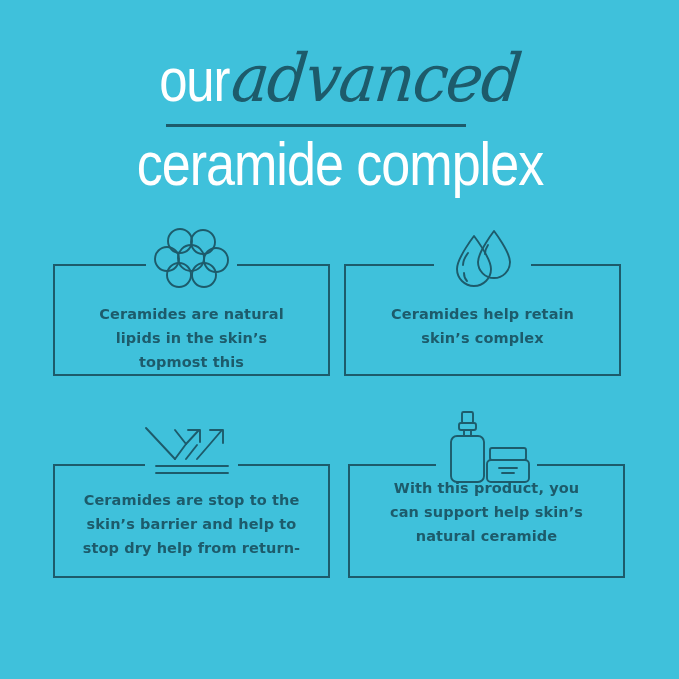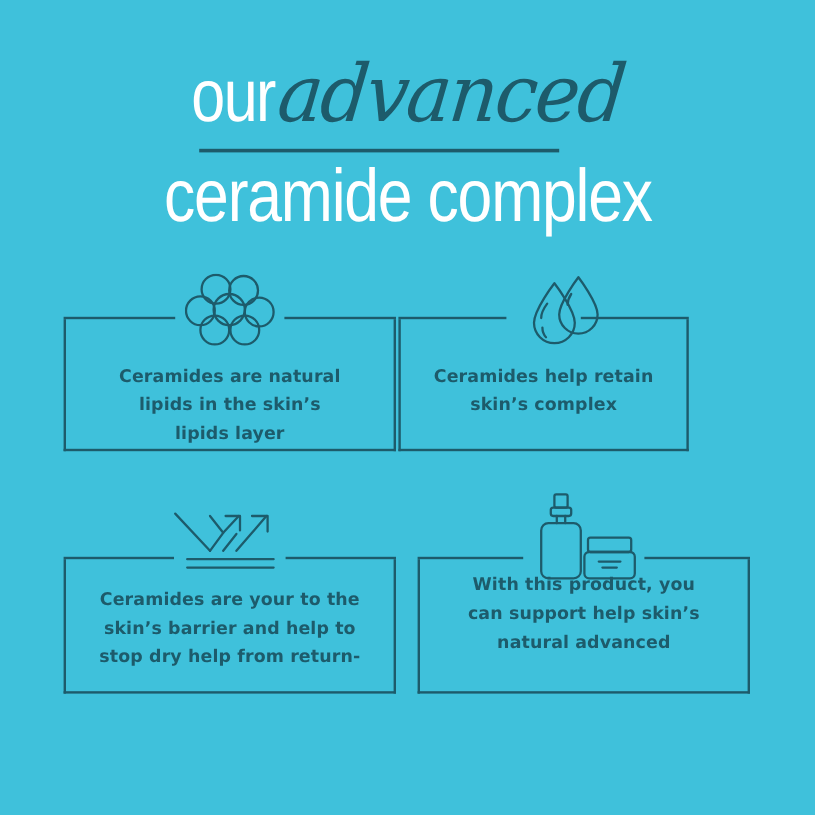--- a/index.html
+++ b/index.html
@@ -129,21 +129,21 @@
 
   
   #card-1 { left: 53px; top: 228px; width: 277px; height: 148px; }
   #card-1 .card-box { height: 110px; }
   #card-1 .card-box::before { width: 93px; }
   #card-1 .card-box::after  { width: 93px; }
   #card-1 .card-icon { left: 101px; }
   #card-1 .card-text { top: 74px; }
 
   
-  #card-2 { left: 332px; top: 228px; width: 242px; height: 148px; }
+  #card-2 { left: 344px; top: 228px; width: 277px; height: 148px; }
   #card-2 .card-box { height: 110px; }
   #card-2 .card-box::before { width: 90px; }
   #card-2 .card-box::after  { width: 90px; }
   #card-2 .card-icon { left: 106px; }
   #card-2 .card-text { top: 74px; }
 
   
   #card-3 { left: 53px; top: 422px; width: 277px; height: 156px; }
   #card-3 .card-box { height: 112px; }
   #card-3 .card-box::before { width: 92px; }
@@ -185,21 +185,21 @@
         <circle cx="62" cy="32" r="12"></circle>
         <circle cx="25" cy="47" r="12"></circle>
         <circle cx="50" cy="47" r="12"></circle>
         <circle cx="37" cy="30" r="13"></circle>
       </g>
     </svg>
   </div>
   <div class="card-text">
     <div>Ceramides are natural</div>
     <div>lipids in the skin’s</div>
-    <div>lipids layer</div>
+    <div>topmost this</div>
   </div>
 </div>
 
 <div class="card" id="card-2">
   <div class="card-box"></div>
   <div class="card-icon">
     <svg class="icon-svg" width="68" height="62" viewBox="0 0 68 62">
       <g fill="none" stroke="#1d5b6b" stroke-width="1.9" stroke-linejoin="round" stroke-linecap="round">
         <path d="M44 3 C44 3 60 24 60 34 A16 16 0 0 1 28 34 C28 24 44 3 44 3 Z"></path>
         <path d="M24 8 C24 8 41 30 41 41 A17 17 0 0 1 7 41 C7 30 24 8 24 8 Z"></path>
@@ -226,21 +226,21 @@
         <path d="M44 8 L56 8 L56 20"></path>
         <path d="M42 37 L53 23"></path>
         <path d="M53 37 L66 22 L78 8"></path>
         <path d="M66 8 L79 8 L79 21"></path>
         <path d="M12 44 L84 44"></path>
         <path d="M12 51 L84 51"></path>
       </g>
     </svg>
   </div>
   <div class="card-text">
-    <div>Ceramides are your to the</div>
+    <div>Ceramides are stop to the</div>
     <div>skin’s barrier and help to</div>
     <div>stop dry help from return-</div>
   </div>
 </div>
 
 <div class="card" id="card-4">
   <div class="card-box"></div>
   <div class="card-icon">
     <svg class="icon-svg" width="88" height="74" viewBox="0 0 88 74">
       <g fill="none" stroke="#1d5b6b" stroke-width="1.9" stroke-linejoin="round" stroke-linecap="round">
@@ -254,15 +254,15 @@
         <rect x="46" y="38" width="36" height="12" rx="2"></rect>
         <rect x="43" y="50" width="42" height="22" rx="4"></rect>
         <path d="M55 58 L73 58"></path>
         <path d="M58 63 L70 63"></path>
       </g>
     </svg>
   </div>
   <div class="card-text">
     <div>With this product, you</div>
     <div>can support help skin’s</div>
-    <div>natural advanced</div>
+    <div>natural ceramide</div>
   </div>
 </div>
 
 </body></html>

